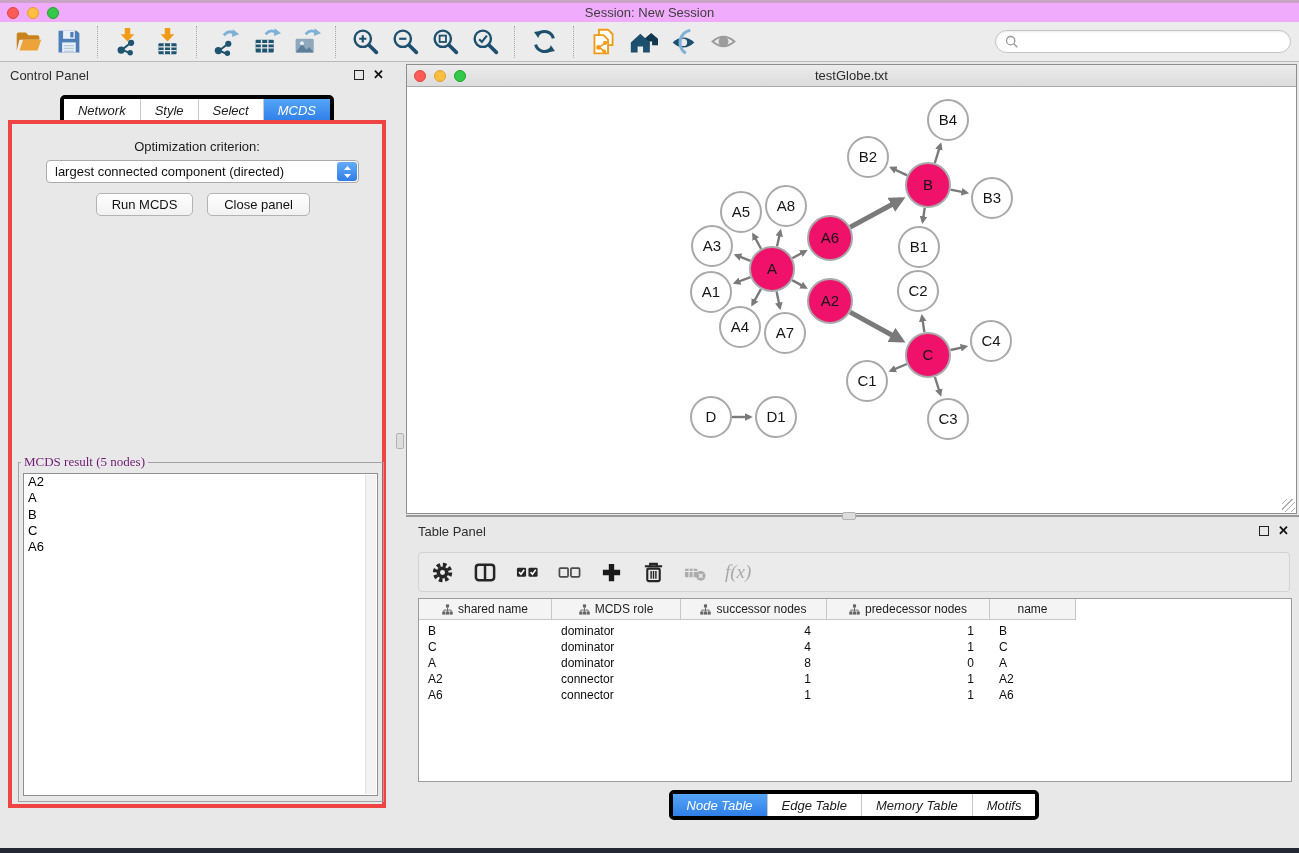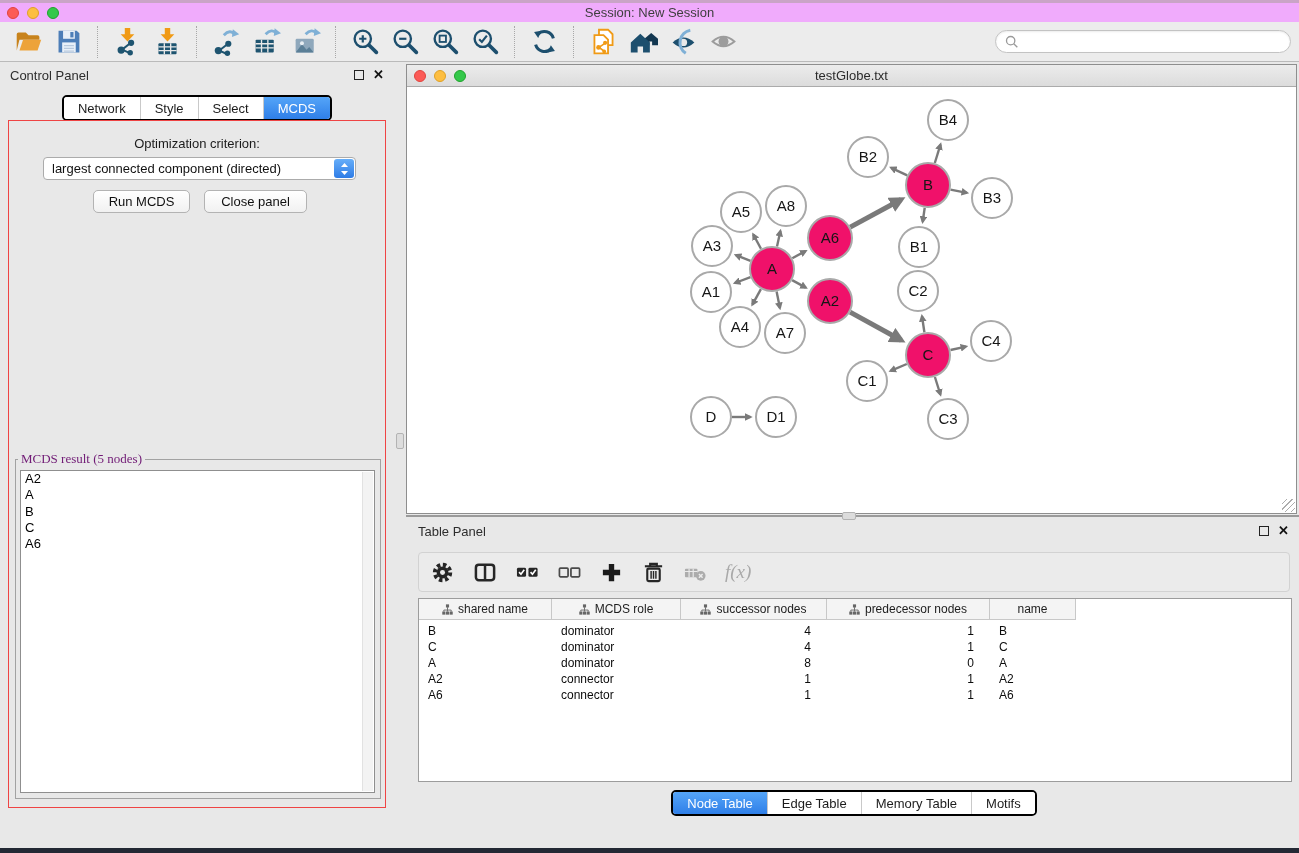--- a/index.html
+++ b/index.html
@@ -35,25 +35,25 @@
   #main{position:absolute;left:0;top:62px;width:100%;height:756px;background:#E8E8E8;}
 
   
   #control-panel{position:absolute;left:0;top:0;width:394px;height:100%;}
   .panel-header{position:absolute;left:0;top:0;width:100%;height:26px;display:flex;align-items:center;}
   .panel-header .panel-title{font-size:13px;color:#2e2e2e;margin-left:10px;}
   .panel-btns{margin-left:auto;display:flex;align-items:center;gap:9px;margin-right:10px;}
   .float-icon{width:10px;height:10px;border:1.6px solid #222;display:inline-block;}
   .close-icon{font-size:13px;font-weight:bold;color:#111;line-height:10px;}
   #cp-tabbar{position:absolute;left:0;top:33px;width:100%;display:flex;justify-content:center;}
-  .seg-group{display:flex;border:2px solid #000000;border-radius:5px;overflow:hidden;background:#fff;}
+  .seg-group{display:flex;border:4px solid #000000;border-radius:5px;overflow:hidden;background:#fff;font-style:italic;}
   .seg-tab{height:22px;display:flex;align-items:center;padding:0 14px;font-size:13px;color:#1c1c1c;background:#fff;border-left:1px solid #C9C9C9;cursor:default;}
   .seg-tab:first-child{border-left:none;}
   .seg-tab.sel{background:linear-gradient(#55a5f8,#2f7fe8);color:#fff;}
-  #cp-content{position:absolute;left:8px;top:58px;width:378px;height:688px;border:1px solid #ef4444;background:#E8E8E8;padding-left:44px;}
+  #cp-content{position:absolute;left:8px;top:58px;width:378px;height:688px;border:4px solid #ef4444;background:#E8E8E8;padding-left:44px;}
   #opt-label{position:absolute;left:0;top:15px;width:100%;text-align:center;font-size:13px;color:#1b1b1b;}
   #opt-dropdown{position:absolute;left:34px;top:36px;width:313px;height:23px;background:#fff;border:1px solid #ABABAB;border-radius:4px;display:flex;align-items:center;}
   #opt-dropdown .dd-value{font-size:13px;color:#111;margin-left:8px;white-space:nowrap;}
   #opt-dropdown .dd-stepper{position:absolute;right:1px;top:1px;width:20px;height:19px;border-radius:3px;background:linear-gradient(#66aef9,#2e7ce6);display:flex;align-items:center;justify-content:center;}
   .btn{background:linear-gradient(#ffffff,#f1f1f1);border:1px solid #b3b3b3;border-radius:5px;font-size:13px;color:#111;height:23px;display:flex;align-items:center;justify-content:center;}
   #run-btn{position:absolute;left:84px;top:69px;width:97px;}
   #close-btn{position:absolute;left:195px;top:69px;width:103px;}
   #result-box{position:absolute;left:6px;top:330px;width:366px;height:348px;border:1px solid #A2A2A2;}
   #result-box legend{font-size:13px;color:#701a75;margin-left:2px;padding:0 3px;font-family:Liberation Serif, serif;}
   #result-list{position:absolute;left:4px;top:3px;right:5px;bottom:5px;background:#fff;border:1px solid #8F8F8F;overflow:hidden;}

